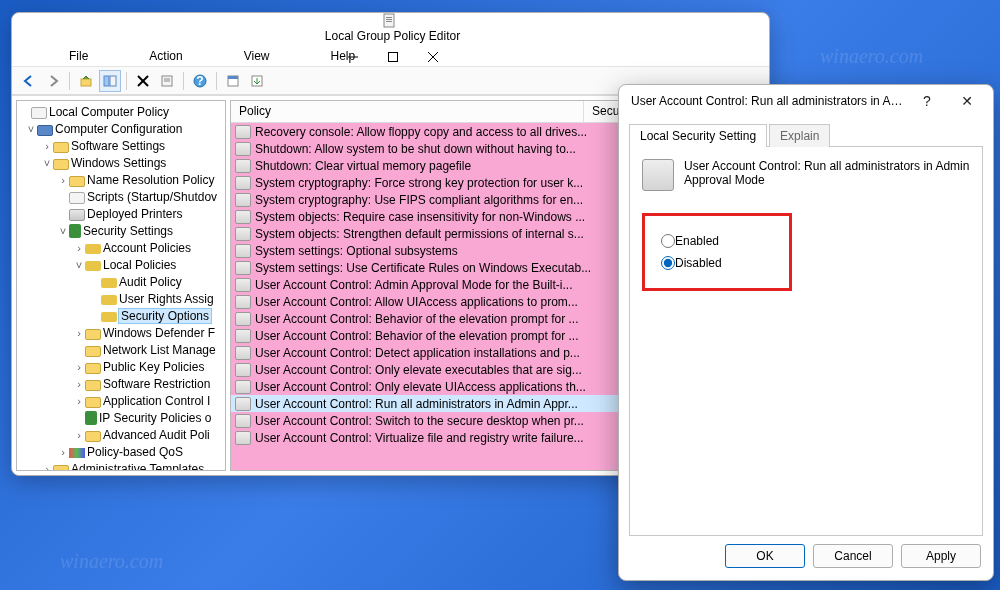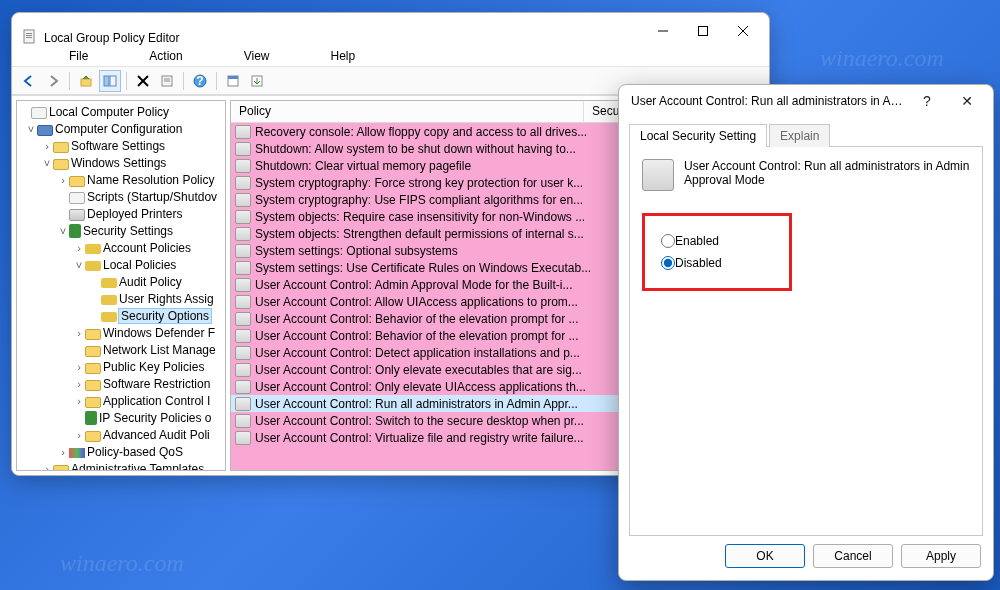--- a/index.html
+++ b/index.html
@@ -1,21 +1,21 @@
 <!DOCTYPE html>
 <html><head>
 <meta charset="utf-8">
 <style>
   * { box-sizing: border-box; margin: 0; padding: 0; font-family: "Segoe UI", Tahoma, sans-serif; font-size: 12px; }
   body { width: 1000px; height: 590px; background: linear-gradient(135deg, #1a5cc4 0%, #3b7de8 50%, #1a5cc4 100%); overflow: hidden; position: relative; }
-  .watermark { position: absolute; color: rgba(255,255,255,0.13); font-size: 24px; font-style: italic; font-family: Georgia, serif; pointer-events: none; }
+  .watermark { position: absolute; color: rgba(255,255,255,0.13); font-size: 20px; font-style: italic; font-family: Georgia, serif; pointer-events: none; }
 
   
   .gpe-window { position: absolute; left: 11px; top: 12px; width: 759px; height: 464px; background: #fff; border: 1px solid #b0b0b0; border-radius: 8px; box-shadow: 0 6px 24px rgba(0,0,0,0.25); display: flex; flex-direction: column; }
-  .titlebar { height: 32px; display: flex; align-items: flex-end; padding: 0 6px 0 10px; }
+  .titlebar { height: 32px; display: flex; align-items: center; padding: 0 6px 0 10px; flex-direction: column; }
   .titlebar .tb-icon { width: 16px; height: 16px; display: inline-block; margin-right: 6px; }
   .titlebar .title-text { flex: 1; color: #000; }
   .winbtns { display: flex; gap: 0; }
   .winbtn { width: 40px; height: 28px; display: flex; align-items: center; justify-content: center; color: #222; }
 
   .menubar { height: 22px; display: flex; gap: 14px; padding: 0 10px; align-items: center; border-bottom: 1px solid #e5e5e5; }
   .menubar span { color: #000; cursor: default; margin-left: 47px; }
 
   .toolbar { height: 28px; display: flex; align-items: center; padding: 0 6px; gap: 2px; border-bottom: 1px solid #dcdcdc; background: #fafafa; }
   .tb-sep { width: 1px; height: 18px; background: #d0d0d0; margin: 0 3px; }

